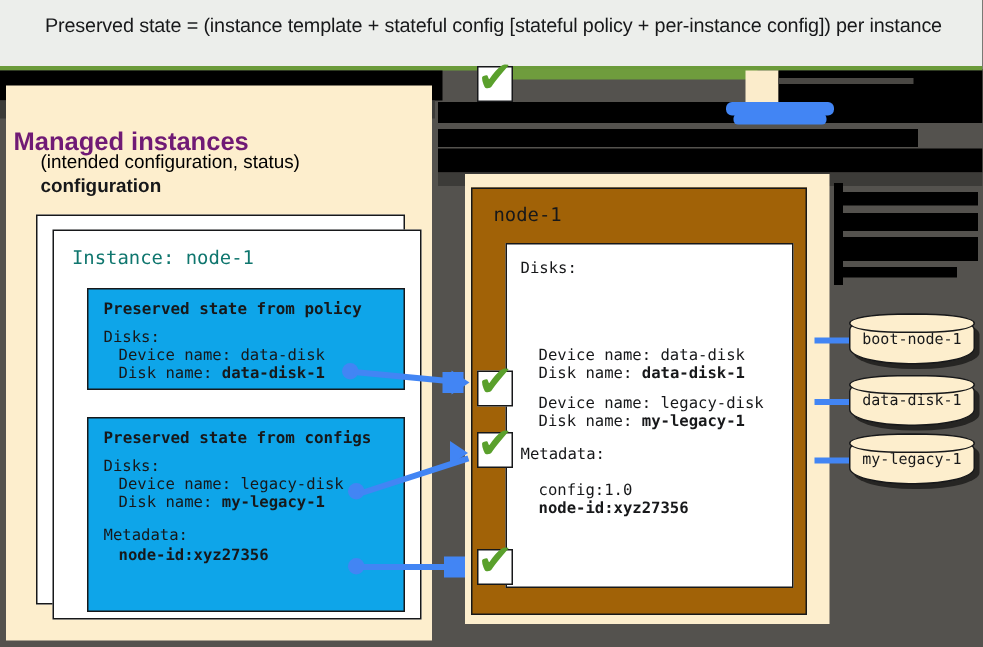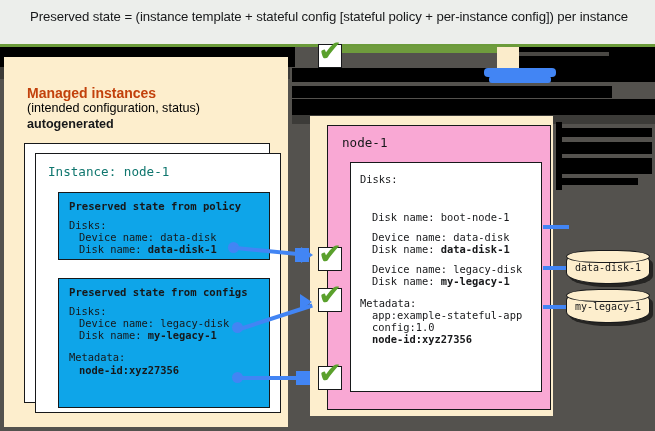--- a/index.html
+++ b/index.html
@@ -34,21 +34,21 @@
   #obscure-green-bar{position:absolute;left:330px;top:46px;width:175px;height:7px;background:#6f9c3d;}
   #obscure-blue-scribble{position:absolute;left:484px;top:68px;width:72px;height:9px;background:#4285f4;border-radius:4px;}
   #obscure-blue-scribble2{position:absolute;left:489px;top:76px;width:62px;height:7px;background:#4285f4;border-radius:3px;}
   #obscure-cream-chip{position:absolute;left:497px;top:47px;width:22px;height:21px;background:#fbeccb;}
 
   
   #left-panel{
     position:absolute;left:4px;top:57px;width:284px;height:370px;
     background:#fdeecd;
   }
-  #left-title{position:absolute;left:23px;top:28px;font-size:14px;font-weight:bold;color:#c2410c;}
+  #left-title{position:absolute;left:5px;top:28px;font-size:17px;font-weight:bold;color:#701a75;}
   #left-sub{position:absolute;left:23px;top:44px;font-size:12.6px;color:#000000;text-align:right;}
   #left-auto{position:absolute;left:23px;top:60px;font-size:12.6px;font-weight:bold;color:#17181a;}
 
   
   #instance-card-back{
     position:absolute;left:20px;top:86px;width:244px;height:258px;
     background:#fff;border:1.5px solid #17181a;
   }
   #instance-card{
     position:absolute;left:31px;top:96px;width:244px;height:258px;
@@ -68,22 +68,22 @@
   .sc-line{position:absolute;left:10px;white-space:nowrap;font-size:10.4px;}
   .sc-line.ind{left:20px;}
   .bold{font-weight:bold;}
 
   
   #right-panel{
     position:absolute;left:310px;top:116px;width:243px;height:300px;
     background:#fdeecd;
   }
   #node-card{
-    position:absolute;left:17px;top:9px;width:222px;height:283px;
-    background:#f9a8d4;border:1.5px solid #17181a;
+    position:absolute;left:4px;top:9px;width:222px;height:283px;
+    background:#a16207;border:1.5px solid #17181a;
   }
   #node-heading{
     position:absolute;left:14px;top:9px;font-size:12.6px;
     font-family:"DejaVu Sans Mono",monospace;color:#17181a;
   }
   #node-inner{
     position:absolute;left:22px;top:36px;width:190px;height:228px;
     background:#fff;border:1.2px solid #17181a;
     font-family:"DejaVu Sans Mono",monospace;color:#17181a;font-size:10.4px;
   }
@@ -146,21 +146,21 @@
 
   <div class="redact" style="left:560px;top:128px;width:92px;height:9px;"></div>
   <div class="redact" style="left:560px;top:142px;width:92px;height:12px;"></div>
   <div class="redact" style="left:560px;top:158px;width:92px;height:16px;"></div>
   <div class="redact" style="left:560px;top:178px;width:78px;height:7px;"></div>
   <div class="redact" style="left:556px;top:122px;width:6px;height:68px;"></div>
 
   <div id="left-panel">
     <div id="left-title">Managed instances</div>
     <div id="left-sub">(intended configuration, status)</div>
-    <div id="left-auto">autogenerated</div>
+    <div id="left-auto">configuration</div>
 
     <div id="instance-card-back"></div>
 
     <div id="instance-card">
       <div id="instance-heading">Instance: node-1</div>
 
       <div class="sub-card" id="policy-card">
         <div class="sc-title">Preserved state from policy</div>
         <div class="sc-line" style="top:26px;">Disks:</div>
         <div class="sc-line ind" style="top:38px;">Device name: data-disk</div>
@@ -176,27 +176,25 @@
         <div class="sc-line ind bold" style="top:85px;">node-id:xyz27356</div>
       </div>
     </div>
   </div>
 
   <div id="right-panel">
     <div id="node-card">
       <div id="node-heading">node-1</div>
       <div id="node-inner">
         <div class="ni-line" style="top:10px;">Disks:</div>
-        <div class="ni-line ind" style="top:48px;">Disk name: boot-node-1</div>
         <div class="ni-line ind" style="top:68px;">Device name: data-disk</div>
         <div class="ni-line ind" style="top:80px;"><span>Disk name: </span><span class="bold">data-disk-1</span></div>
         <div class="ni-line ind" style="top:100px;">Device name: legacy-disk</div>
         <div class="ni-line ind" style="top:112px;"><span>Disk name: </span><span class="bold">my-legacy-1</span></div>
         <div class="ni-line" style="top:134px;">Metadata:</div>
-        <div class="ni-line ind" style="top:146px;">app:example-stateful-app</div>
         <div class="ni-line ind" style="top:158px;">config:1.0</div>
         <div class="ni-line ind bold" style="top:170px;">node-id:xyz27356</div>
       </div>
     </div>
   </div>
 
   <div class="check-badge" style="left:318px;top:247px;">
     <span class="tick">✔</span>
   </div>
   <div class="check-badge" style="left:318px;top:288px;">
@@ -216,20 +214,24 @@
 
   <div class="conn-dot" style="left:232px;top:322px;"></div>
   <div class="conn-line" style="left:240px;top:327px;width:76px;transform:rotate(-18deg);"></div>
   <div class="conn-arrow" style="left:300px;top:294px;"></div>
 
   <div class="conn-dot" style="left:232px;top:372px;"></div>
   <div class="conn-line" style="left:240px;top:376px;width:70px;"></div>
   <div class="conn-sq" style="left:296px;top:371px;"></div>
 
   <div class="disk-link" style="left:543px;top:225px;width:26px;"></div>
+  <div class="disk" style="left:566px;top:209px;">
+    <div class="cap"></div>
+    <div class="dlabel">boot-node-1</div>
+  </div>
 
   <div class="disk-link" style="left:543px;top:266px;width:26px;"></div>
   <div class="disk" style="left:566px;top:250px;">
     <div class="cap"></div>
     <div class="dlabel">data-disk-1</div>
   </div>
 
   <div class="disk-link" style="left:543px;top:305px;width:26px;"></div>
   <div class="disk" style="left:566px;top:289px;">
     <div class="cap"></div>

